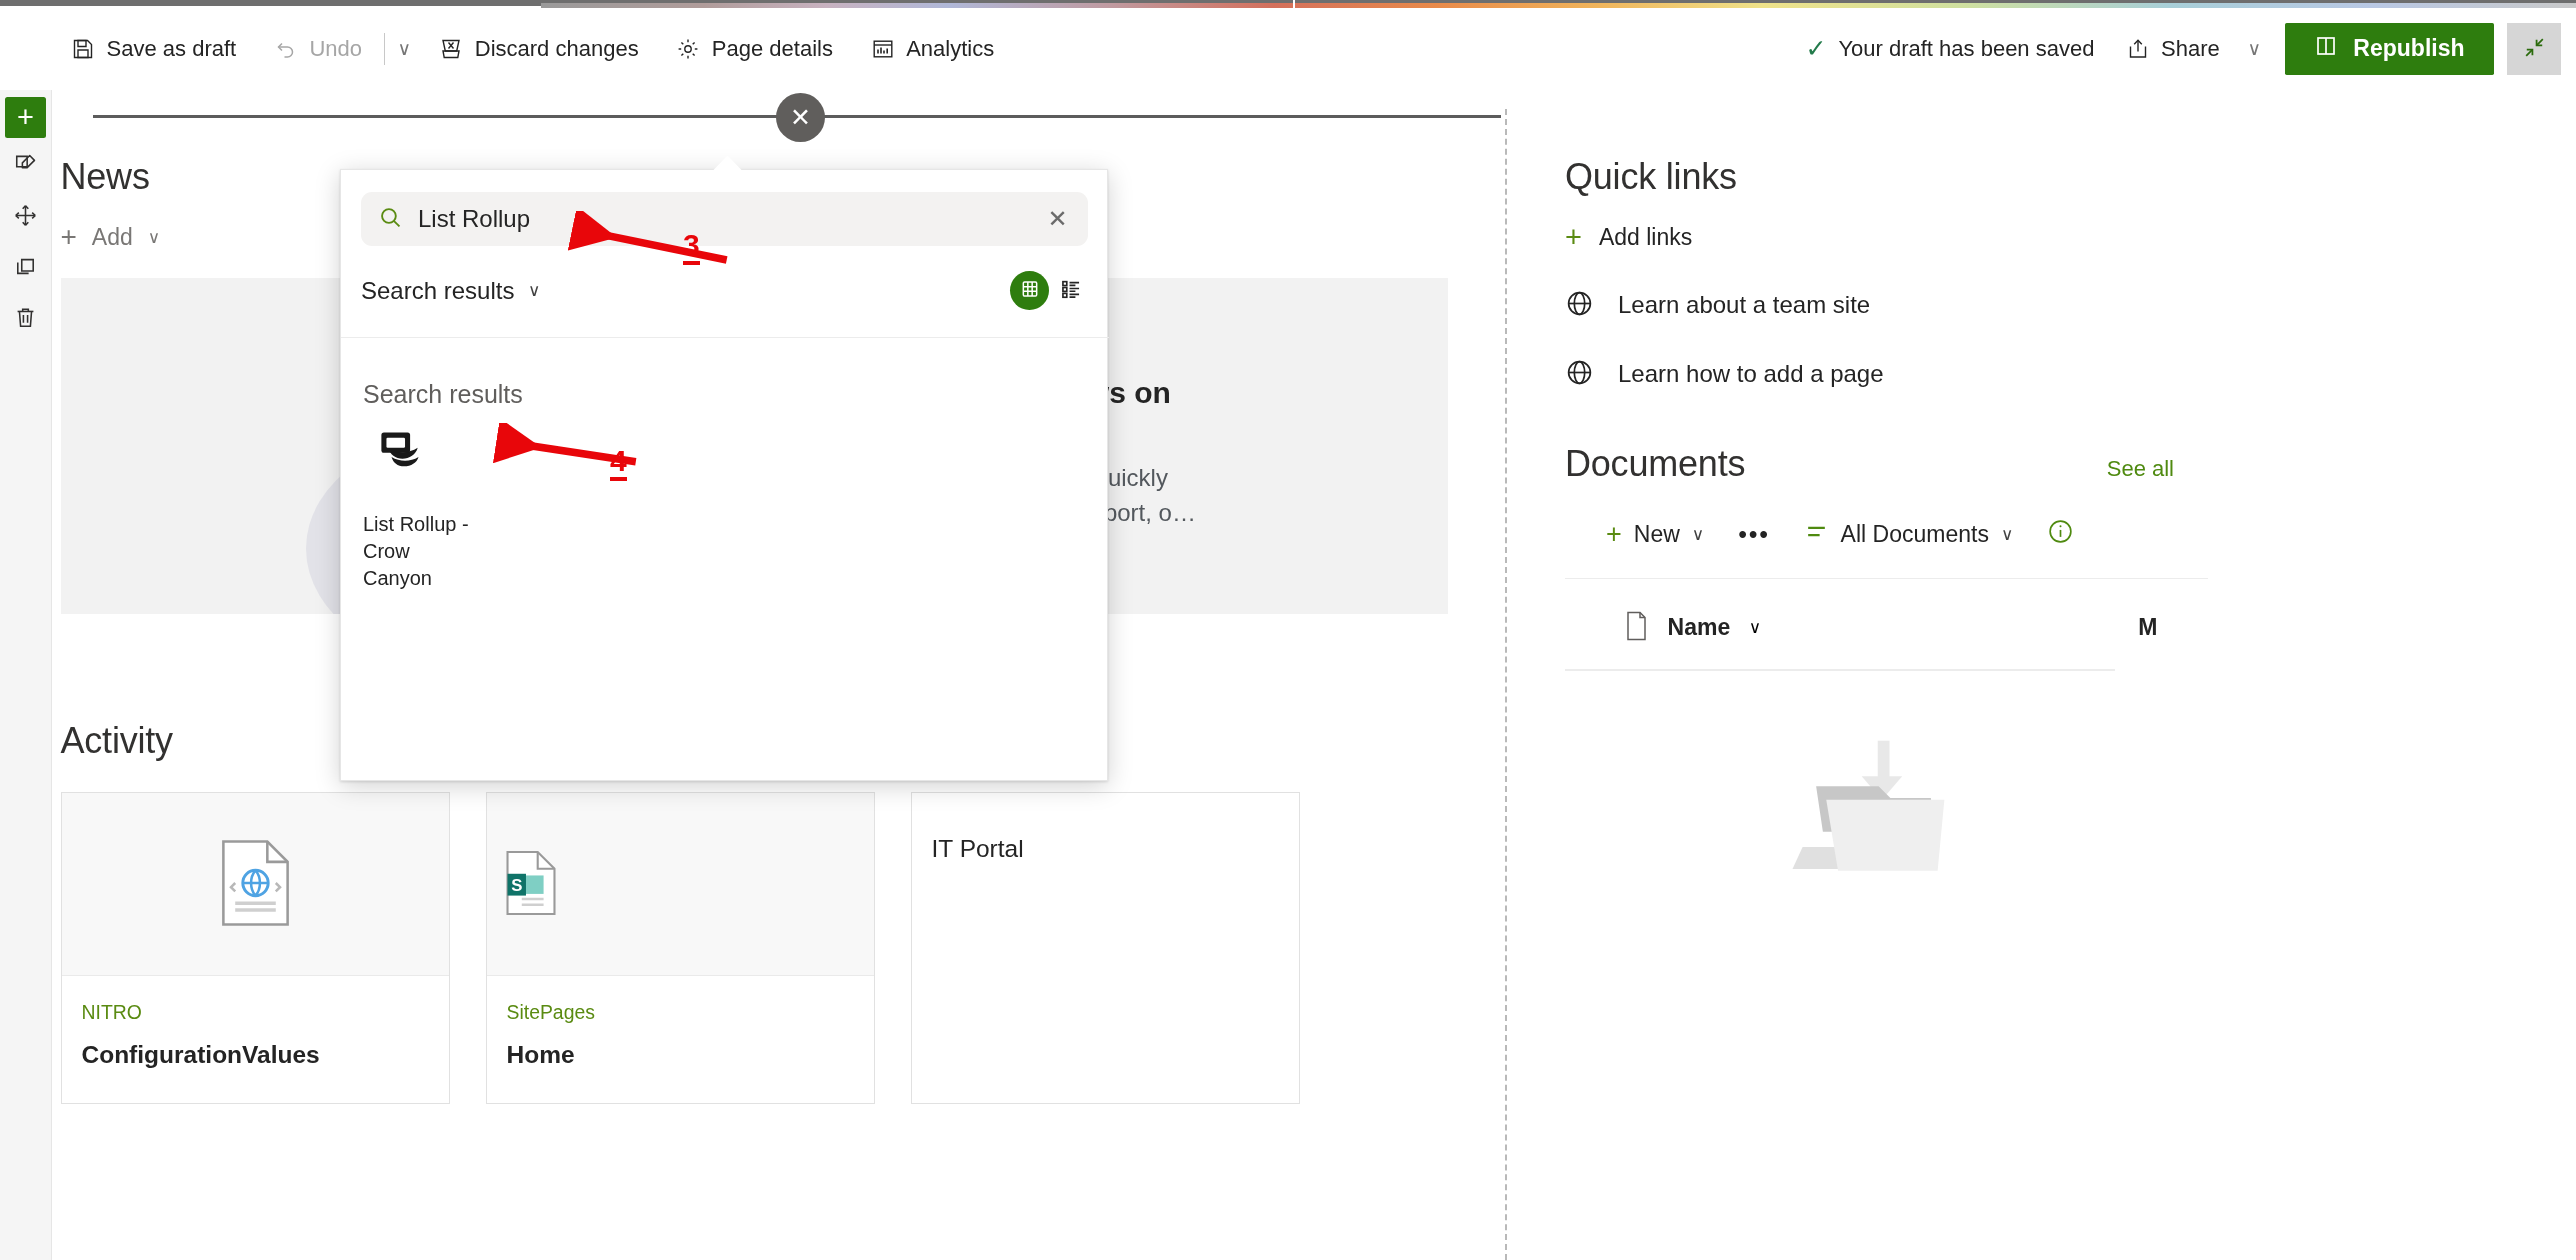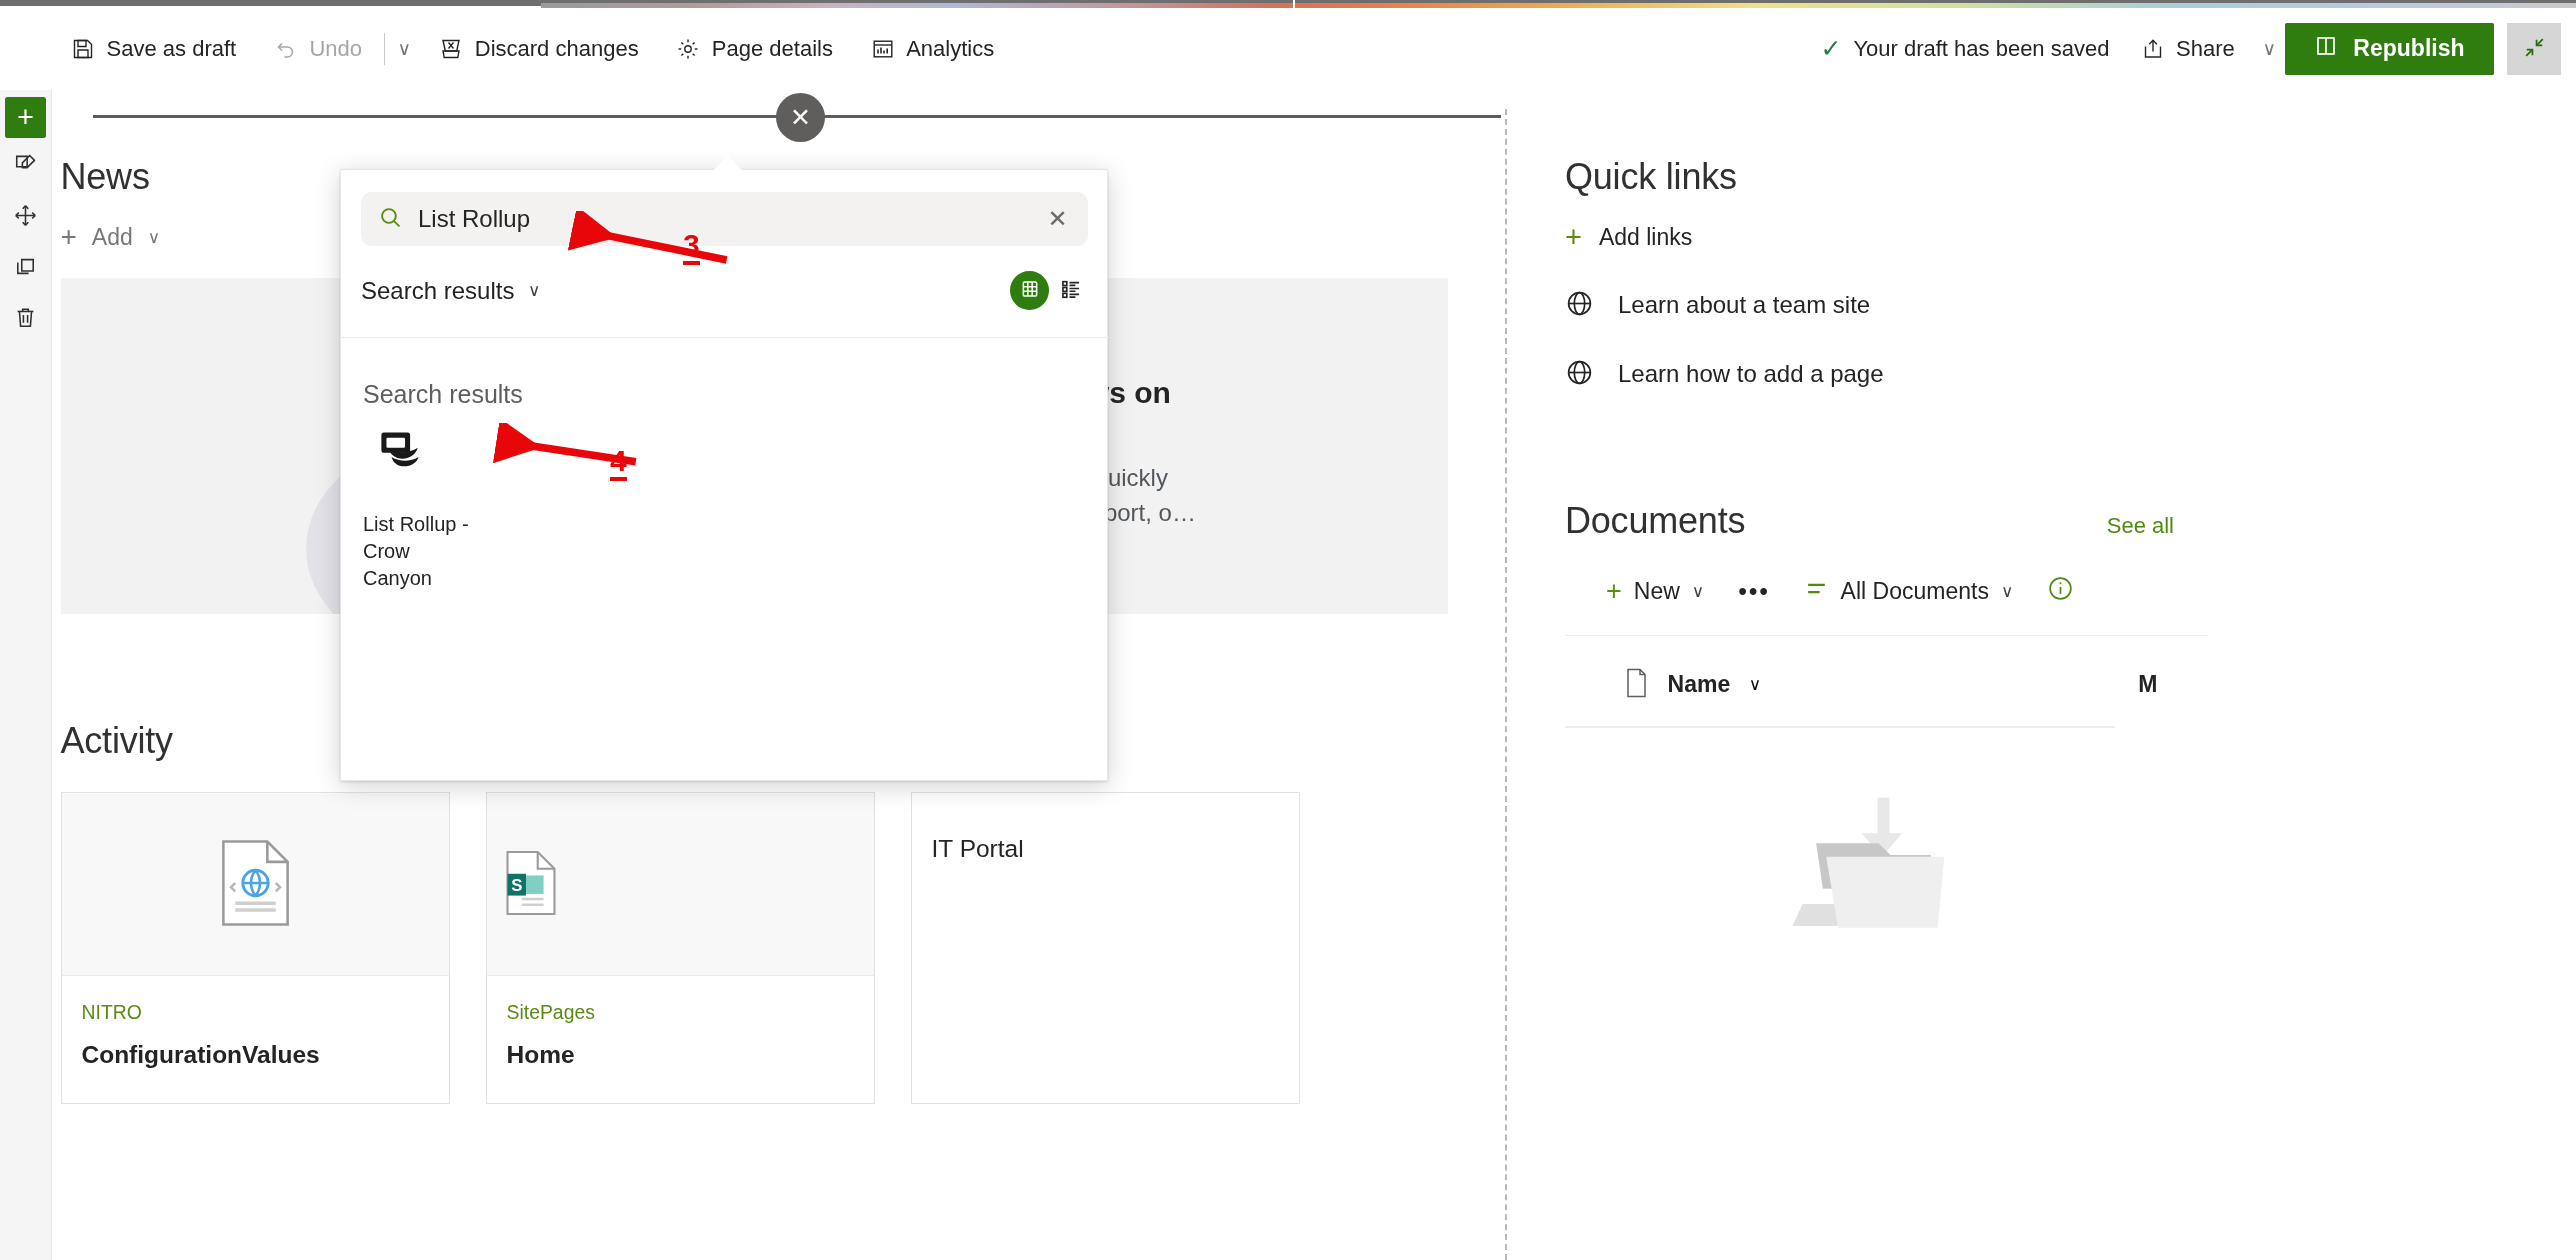--- a/index.html
+++ b/index.html
@@ -53,21 +53,21 @@
 
   .saved-status {
     display: flex; align-items: center; gap: 12px;
     font-size: 22px; color: #242424; padding: 0 12px; white-space: nowrap;
   }
   .check { color: #237b4b; font-size: 25px; line-height: 1; }
 
   .republish {
     display: flex; align-items: center; justify-content: center; gap: 15px;
     background: #2e7d0e; color: #ffffff; border: none;
-    height: 52px; padding: 8px 29px; 
+    height: 52px; padding: 8px 29px; margin-left: 15px;
     font-size: 23px; font-weight: 700; cursor: pointer; border-radius: 1.7px;
     font-family: "Liberation Sans", sans-serif;
   }
   .collapse-btn {
     display: flex; align-items: center; justify-content: center;
     width: 54px; height: 52px; background: #d6d6d6; border: none; margin-left: 13.5px; cursor: pointer;
   }
 
   
   .rail {
@@ -151,21 +151,21 @@
   
   .rightcol { position: absolute; left: 1513px; top: 66px; width: 1015px; }
   .ql-add {
     display: flex; align-items: center; gap: 17px; margin-top: 25px;
     font-size: 23px; color: #242424; cursor: pointer; width: fit-content;
   }
   .ql-add .p { color: #5a8b12; font-size: 29px; line-height: 1; }
   .ql-item { display: flex; align-items: center; gap: 24px; margin-top: 37px; cursor: pointer; }
   .ql-item .lbl { font-size: 24px; color: #242424; }
 
-  .docs-head { display: flex; align-items: baseline; margin-top: 110px; width: 609px; }
+  .docs-head { display: flex; align-items: baseline; margin-top: 53px; width: 609px; }
   .see-all { margin-left: auto; font-size: 22px; color: #4f8a10; cursor: pointer; }
   .docs-toolbar { display: flex; align-items: center; gap: 0; margin-top: 24px; padding-left: 24px; }
   .dtb {
     display: flex; align-items: center; gap: 12px; padding: 8.5px 17px;
     font-size: 23px; color: #242424; background: transparent; border: none; cursor: pointer;
     font-family: "Liberation Sans", sans-serif; white-space: nowrap;
   }
   .dtb .chev { font-size: 17px; color: #424242; }
   .docs-divider { margin-top: 18.6px; margin-left: 0; width: 643px; height: 1.7px; background: #ececec; }
   .docs-colhead { display: flex; align-items: center; margin-top: 32px; padding-left: 59px; }

